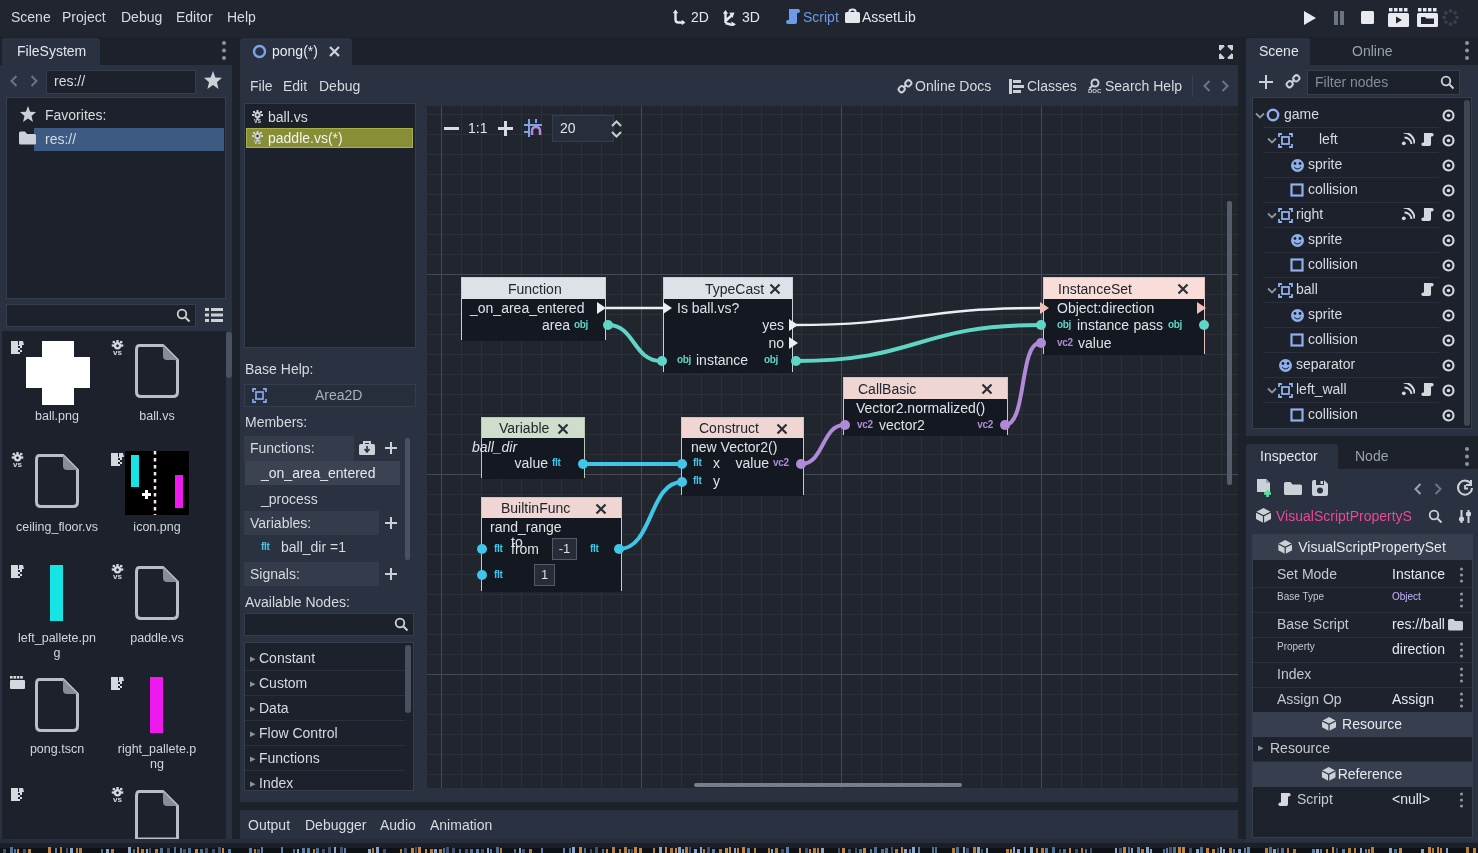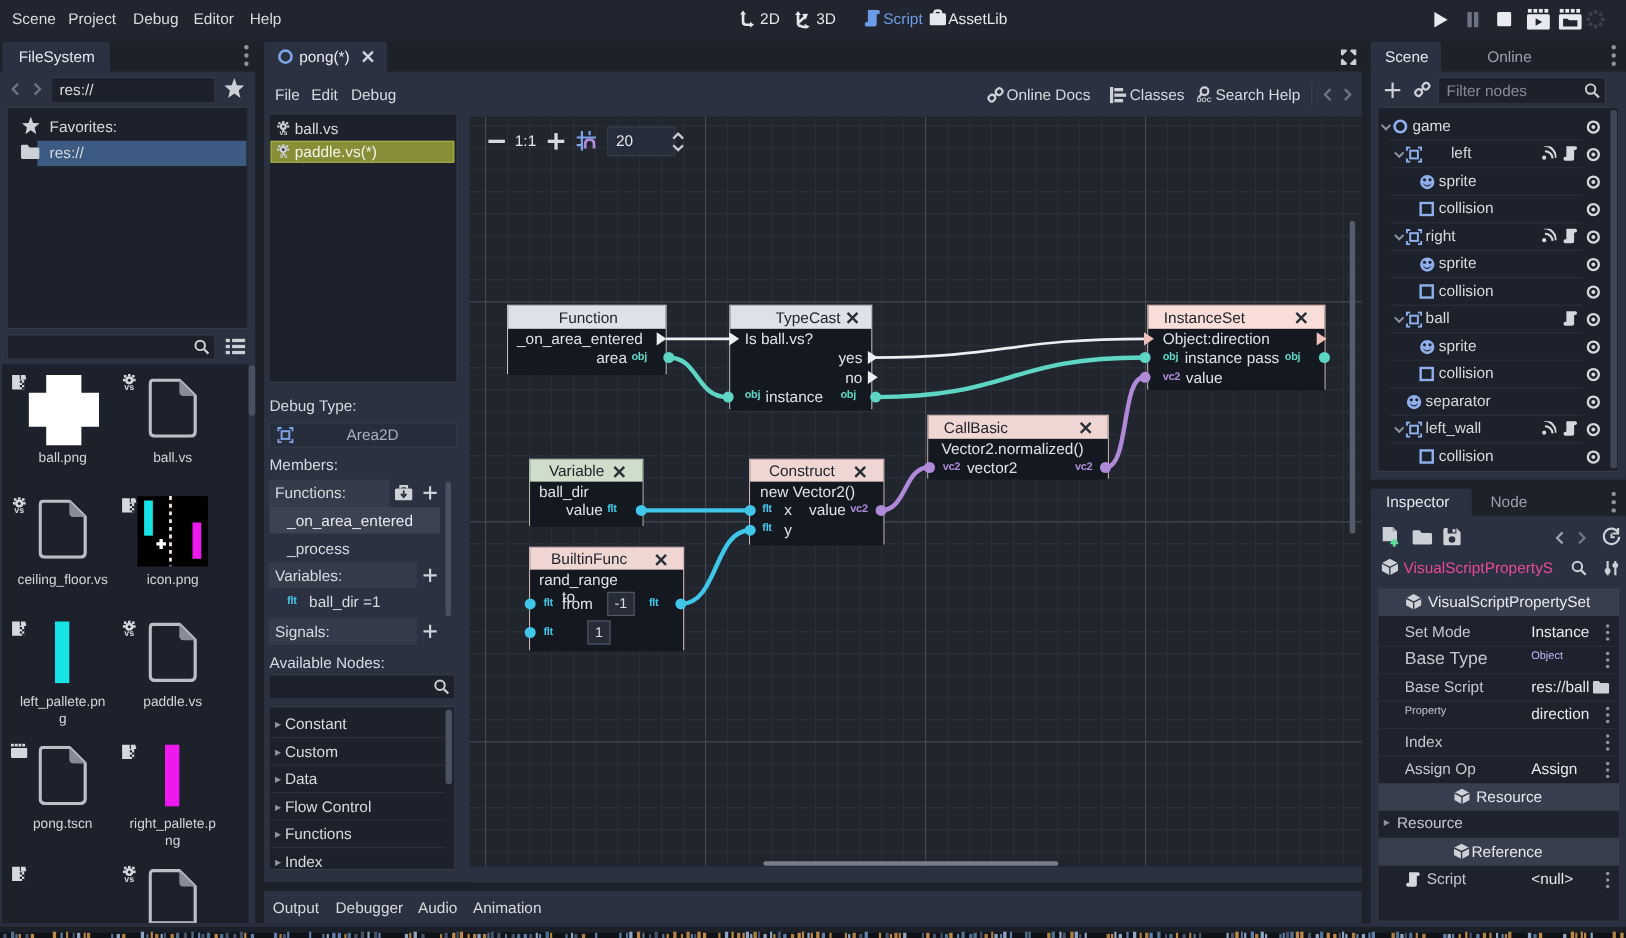--- a/index.html
+++ b/index.html
@@ -416,21 +416,21 @@
         <rect x="1" y="4" width="2" height="2"></rect>
         <rect x="10" y="4" width="2" height="2"></rect>
         <rect x="2" y="1" width="2" height="2"></rect>
         <rect x="9" y="1" width="2" height="2"></rect>
       </g>
       <text x="3" y="13" font-size="6.5" font-weight="bold" fill="#ccd0d7" font-family="Liberation Sans">vs</text>
     </svg>
   </div>
 <div class="abs txt" style="left:268px;top:130px;color:#f2f4e9;">paddle.vs(*)</div>
 
-<div class="abs txt" style="left:245px;top:361px;">Debug Type:</div>
+<div class="abs txt" style="left:245px;top:361px;">Base Help:</div>
 <div class="abs box" style="left:244px;top:384px;width:172px;height:23px;background:#262d3b;"></div>
 <div class="abs" id="area2dic" style="left:252px;top:388px;">
     <svg width="15" height="15" viewBox="0 0 15 15">
       <g stroke="#7fa3e8" stroke-width="1.8" fill="none">
         <rect x="4" y="4" width="7" height="7"></rect>
         <path d="M 1 4 L 1 1 L 4 1 M 11 1 L 14 1 L 14 4 M 14 11 L 14 14 L 11 14 M 4 14 L 1 14 L 1 11"></path>
       </g>
     </svg>
   </div>
 <div class="abs txt" style="left:315px;top:387px;color:#a9b0bc;">Area2D</div>
@@ -1140,21 +1140,21 @@
     <span style="color:#e6e9ee;font-size:14px;white-space:nowrap;">VisualScriptPropertySet</span>
   </div>
 <div class="abs" style="left:1277px;top:566px;color:#c3c8d1;font-size:14px;">Set Mode</div>
 <div class="abs" style="left:1392px;top:566px;color:#e6e9ee;font-size:14px;">Instance</div>
 <svg class="abs" style="left:1459px;top:567px;" width="5" height="16">
     <circle cx="2.5" cy="2" r="1.6" fill="#8d94a2"></circle>
     <circle cx="2.5" cy="8" r="1.6" fill="#8d94a2"></circle>
     <circle cx="2.5" cy="14" r="1.6" fill="#8d94a2"></circle>
   </svg>
 <div class="abs" style="left:1253px;top:587px;width:219px;height:1px;background:#2a303c;"></div>
-<div class="abs" style="left:1277px;top:591px;color:#c3c8d1;font-size:16px;">Base Type</div>
+<div class="abs" style="left:1277px;top:591px;color:#c3c8d1;font-size:10px;">Base Type</div>
 <div class="abs" style="left:1392px;top:591px;color:#c4b5fd;font-size:10px;">Object</div>
 <svg class="abs" style="left:1459px;top:592px;" width="5" height="16">
     <circle cx="2.5" cy="2" r="1.6" fill="#8d94a2"></circle>
     <circle cx="2.5" cy="8" r="1.6" fill="#8d94a2"></circle>
     <circle cx="2.5" cy="14" r="1.6" fill="#8d94a2"></circle>
   </svg>
 <div class="abs" style="left:1253px;top:612px;width:219px;height:1px;background:#2a303c;"></div>
 <div class="abs" style="left:1277px;top:616px;color:#c3c8d1;font-size:14px;">Base Script</div>
 <div class="abs" style="left:1392px;top:616px;color:#e6e9ee;font-size:14px;">res://ball</div>
 <svg class="abs" style="left:1448px;top:618px;" width="15" height="13">
@@ -1276,21 +1276,21 @@
 <div class="abs" style="left:879px;top:417px;color:#dfe2e8;font-size:14px;white-space:nowrap;z-index:20;">vector2</div>
 <div class="abs" style="left:993px;top:419px;color:#b08ad8;font-size:10px;font-weight:bold;letter-spacing:-0.3px;white-space:nowrap;z-index:20;transform:translateX(-100%);">vc2</div>
 <div class="abs" style="left:481px;top:417px;width:104px;height:61px;border:1px solid #b9c9b4;z-index:10;">
     <div style="position:absolute;left:0;top:0;width:100%;height:20px;background:#cfdeca;"></div>
     <div style="position:absolute;left:17px;top:0;height:30px;line-height:21px;color:#20252e;font-size:14px;white-space:nowrap;">Variable</div>
     <svg style="position:absolute;left:75px;top:4.5px;" width="12" height="12" viewBox="0 0 12 12">
       <path d="M 1.5 1.5 L 10.5 10.5 M 10.5 1.5 L 1.5 10.5" stroke="#2a2f38" stroke-width="2.2"></path>
     </svg>
     <div style="position:absolute;left:0;top:20px;width:100%;height:41px;background:#141821;"></div>
   </div>
-<div class="abs" style="left:490px;top:439px;color:#dfe2e8;font-size:14px;white-space:nowrap;z-index:20;">ball_dir</div>
+<div class="abs" style="left:472px;top:439px;color:#dfe2e8;font-size:14px;white-space:nowrap;z-index:20;font-style:italic;">ball_dir</div>
 <div class="abs" style="left:548px;top:455px;color:#dfe2e8;font-size:14px;white-space:nowrap;z-index:20;transform:translateX(-100%);">value</div>
 <div class="abs" style="left:552px;top:457px;color:#3fc6e8;font-size:10px;font-weight:bold;letter-spacing:-0.3px;white-space:nowrap;z-index:20;">flt</div>
 <div class="abs" style="left:681px;top:417px;width:123px;height:78px;border:1px solid #dcc0bd;z-index:10;">
     <div style="position:absolute;left:0;top:0;width:100%;height:20px;background:#f0d6d3;"></div>
     <div style="position:absolute;left:17px;top:0;height:20px;line-height:21px;color:#20252e;font-size:14px;white-space:nowrap;">Construct</div>
     <svg style="position:absolute;left:94px;top:4.5px;" width="12" height="12" viewBox="0 0 12 12">
       <path d="M 1.5 1.5 L 10.5 10.5 M 10.5 1.5 L 1.5 10.5" stroke="#2a2f38" stroke-width="2.2"></path>
     </svg>
     <div style="position:absolute;left:0;top:20px;width:100%;height:58px;background:#141821;"></div>
   </div>

